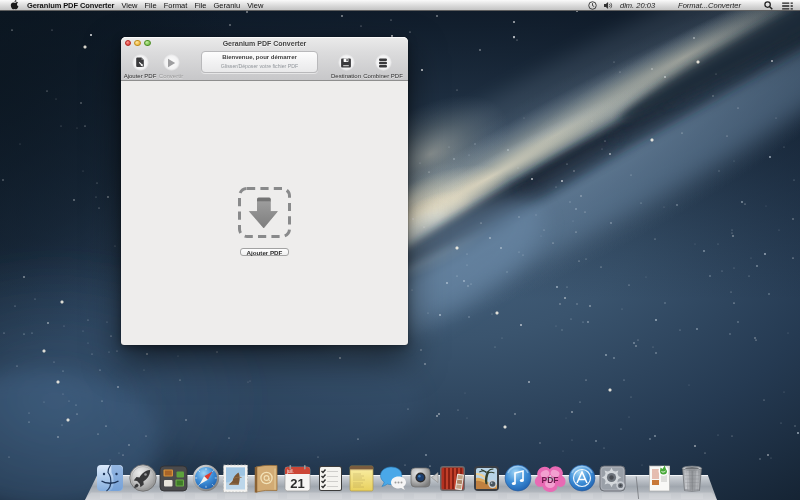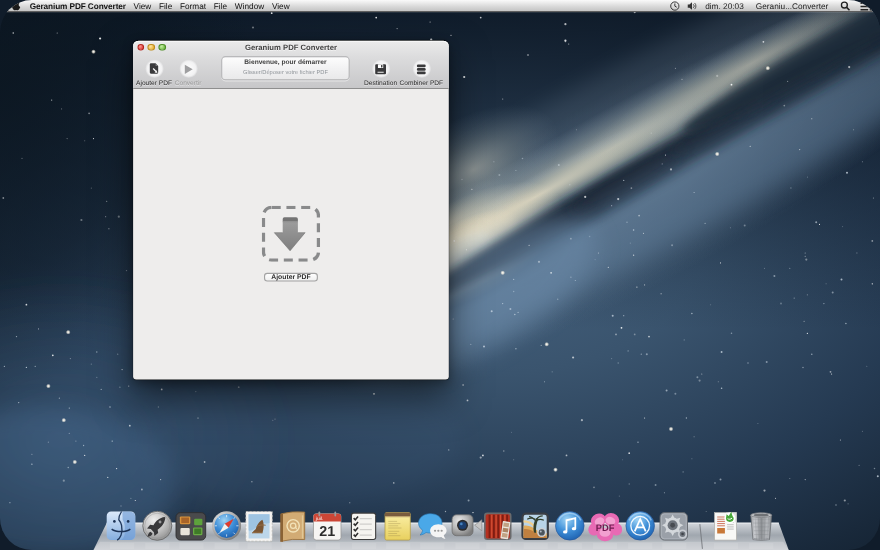--- a/index.html
+++ b/index.html
@@ -1,28 +1,28 @@
 <!DOCTYPE html>
 <html><head>
 <meta charset="utf-8">
 <style>
 *{margin:0;padding:0;box-sizing:border-box;}
 html,body{width:800px;height:500px;overflow:hidden;background:#101c2a;font-family:"Liberation Sans",sans-serif;}
-#stage{position:relative;width:800px;height:500px;overflow:hidden;border-radius:29px;}
+#stage{position:relative;width:800px;height:500px;overflow:hidden;}
 #wall{position:absolute;left:0;top:0;}
 
 #menubar{position:absolute;left:0;top:0;width:800px;height:11px;
  background:linear-gradient(#fafafa,#d8d8d8 60%,#c4c4c4);
  border-bottom:1px solid rgba(30,30,30,.7);
  display:flex;align-items:center;font-size:7.5px;color:#111;z-index:30;}
 #menubar .apple{margin-left:10px;display:flex;align-items:center;}
 #menubar .appname{font-weight:bold;margin-left:8px;letter-spacing:-.1px;}
 #menubar .m{margin-left:7px;}
 #menubar .right{position:absolute;right:0;top:0;height:11px;display:flex;align-items:center;color:#222;}
-#menubar .right .t{margin-right:11px;}#menubar .right svg{margin-right:7px;}
+#menubar .right .t{margin-right:23px;font-style:italic;}#menubar .right svg{margin-right:7px;}
 
 #win{position:absolute;left:121px;top:37px;width:287px;height:308px;border-radius:5px 5px 3px 3px;
  box-shadow:0 16px 36px rgba(0,0,0,.55),0 3px 10px rgba(0,0,0,.35),0 0 1px rgba(0,0,0,.8);
  background:#eeedec;z-index:20;}
 #titlebar{position:absolute;left:0;top:0;width:100%;height:44px;border-radius:5px 5px 0 0;
  background:linear-gradient(#ebebeb,#dcdcdd 35%,#c7c7c9);
  border-bottom:1px solid #8e8e8e;box-shadow:inset 0 1px 0 rgba(255,255,255,.75);}
 .tl{position:absolute;top:2.8px;width:6.5px;height:6.5px;border-radius:50%;}
 .tl.r{left:3.5px;background:radial-gradient(circle at 35% 30%,#ff9a98,#ec6560 45%,#d0342c);border:.5px solid #b5241e;}
 .tl.y{left:13.3px;background:radial-gradient(circle at 35% 30%,#ffe9a8,#f5c860 45%,#dfa023);border:.5px solid #c08e1d;}
@@ -457,33 +457,33 @@
         <svg width="9" height="10" viewBox="0 0 9 10">
           <path d="M6.4 2.4c-.5 0-1.1.3-1.5.3-.4 0-1-.3-1.6-.3C2 2.4.8 3.4.8 5.3c0 1.9 1.4 4 2.3 4 .4 0 .9-.3 1.5-.3s1 .3 1.5.3c.9 0 2.1-2 2.3-3-.9-.4-1.4-1.1-1.4-2 0-.8.4-1.4 1-1.8-.4-.6-1-.9-1.6-1.1z" fill="#1a1a1a"></path>
           <path d="M4.7 2c.6-.1 1.2-.6 1.4-1.1.2-.4.3-.9.2-.9-.6.1-1.2.5-1.5 1-.2.3-.3.8-.1 1z" fill="#1a1a1a"></path>
         </svg>
       </span>
  <span class="appname">Geranium PDF Converter</span>
  <span class="m">View</span>
       <span class="m">File</span>
       <span class="m">Format</span>
  <span class="m">File</span>
-      <span class="m">Window</span>
+      <span class="m">Geraniu</span>
       <span class="m">View</span>
  <span class="right">
   <svg width="9" height="9" viewBox="0 0 11 11">
           <circle cx="5.5" cy="5.5" r="4.6" fill="none" stroke="#333" stroke-width="1.1"></circle>
           <path d="M5.5 2.6v3l2.1 1.2" stroke="#333" stroke-width="1.1" fill="none"></path>
         </svg>
   <svg width="9" height="9" viewBox="0 0 11 10">
           <path d="M0 3.2h2.2L5 .8v8.4L2.2 6.8H0z" fill="#333"></path>
           <path d="M6.4 3a2.6 2.6 0 010 4M7.9 1.6a4.7 4.7 0 010 6.8" stroke="#333" stroke-width=".9" fill="none"></path>
         </svg>
   <span class="t">dim. 20:03</span>
-  <span class="t">Geraniu...Converter</span>
+  <span class="t">Format...Converter</span>
   <svg width="9" height="9" viewBox="0 0 10 10" style="margin-right:9px">
           <circle cx="4" cy="4" r="3" fill="none" stroke="#222" stroke-width="1.4"></circle>
           <path d="M6.3 6.3L9.2 9.2" stroke="#222" stroke-width="1.6"></path>
         </svg>
   <svg width="11" height="8" viewBox="0 0 12 9" style="margin-right:7px">
           <path d="M0 1.2h8M0 4.5h8M0 7.8h8" stroke="#222" stroke-width="1.5"></path>
           <path d="M9.5 1.2h2.5M9.5 4.5h2.5M9.5 7.8h2.5" stroke="#222" stroke-width="1.5"></path>
         </svg>
  </span>
     </div>

